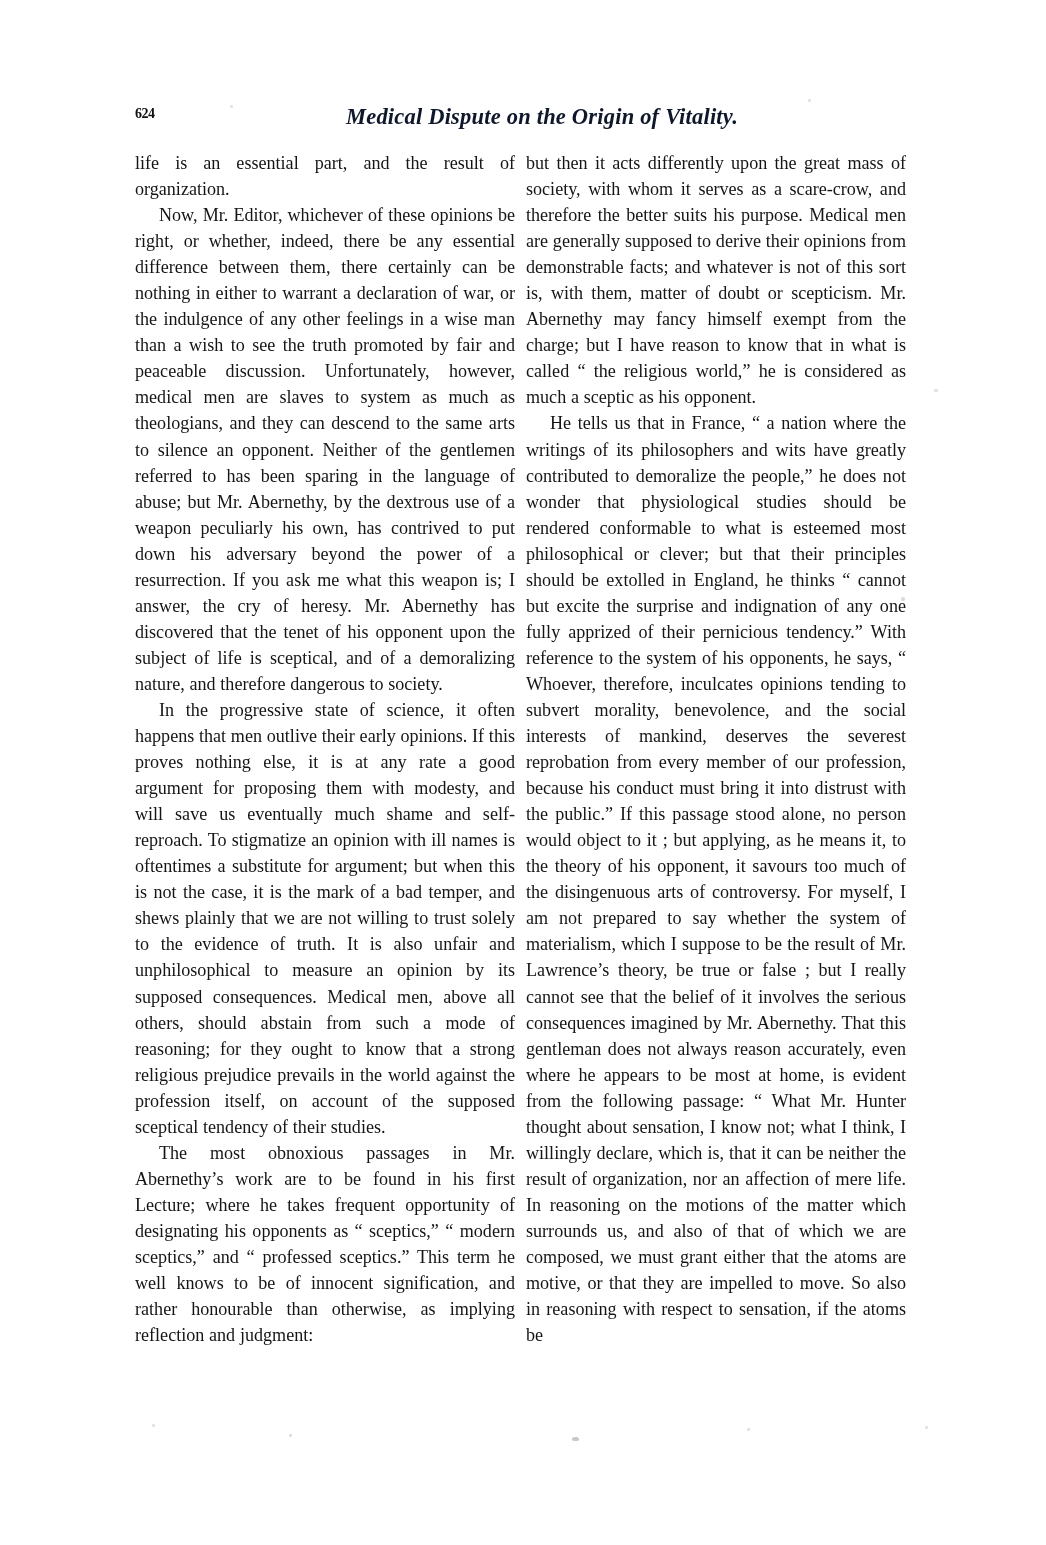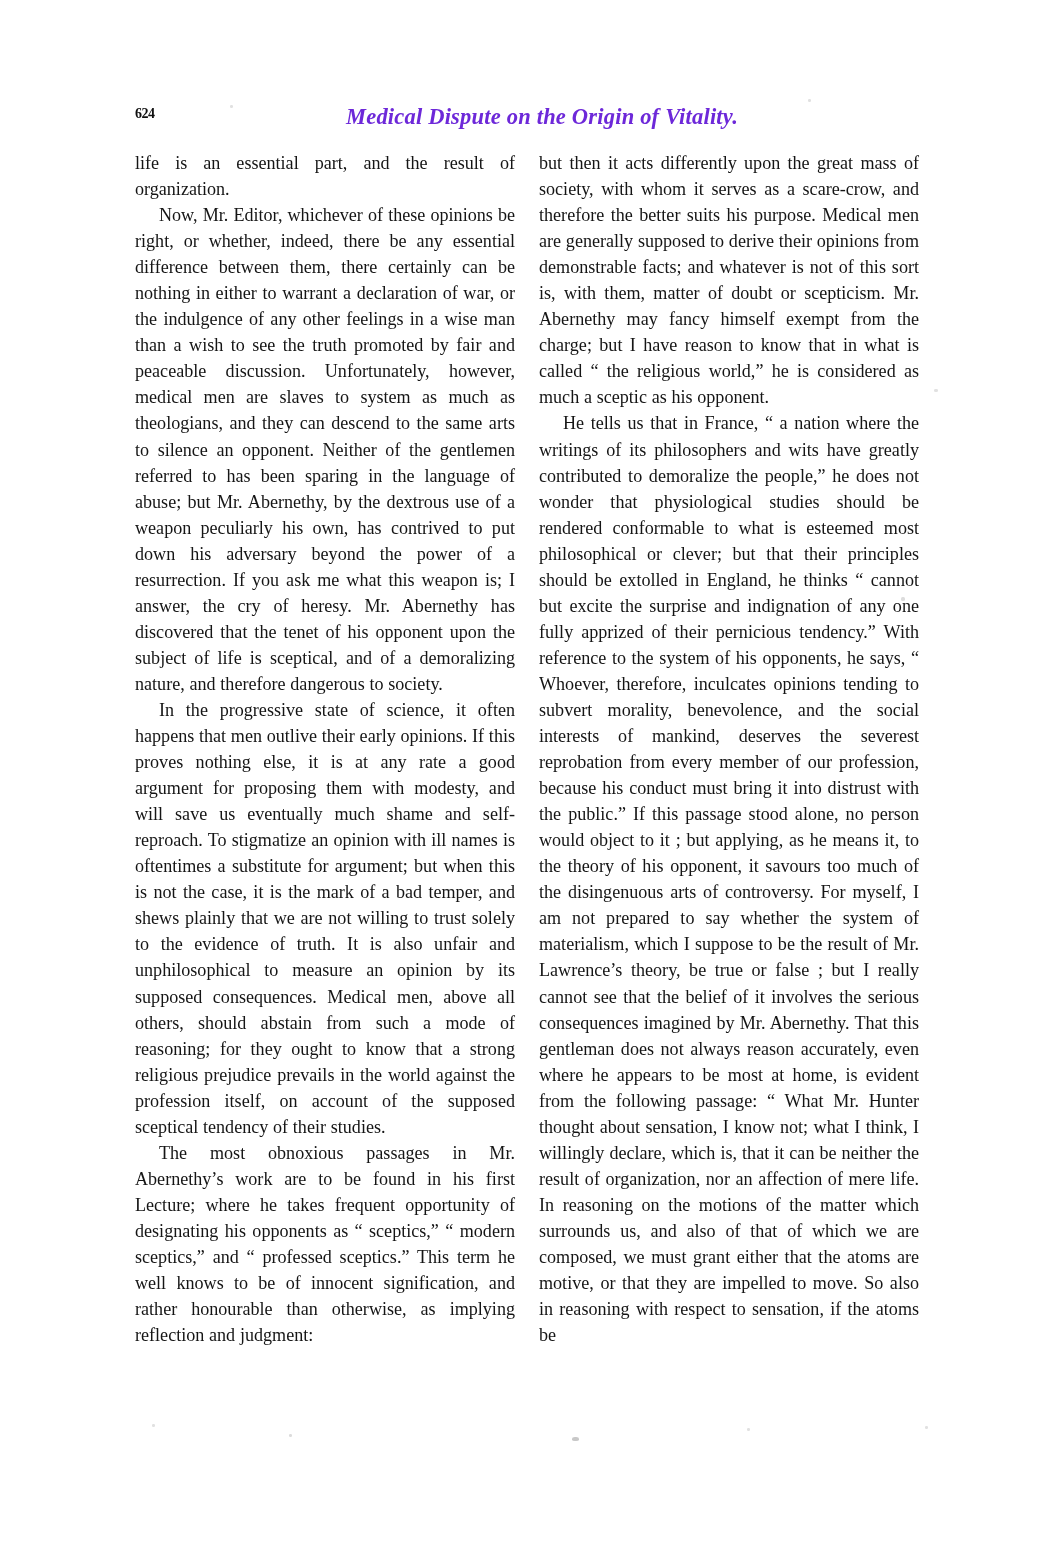--- a/index.html
+++ b/index.html
@@ -37,33 +37,33 @@
   .runhead-title {
     position: absolute;
     left: 0;
     right: 0;
     top: 0;
     text-align: center;
     font-style: italic;
     font-weight: bold;
     font-size: 22.5px;
     letter-spacing: 0.2px;
-    color: #6d28d9;
+    color: #0f172a;
     padding-left: 34px;
   }
 
   
   .columns {
     position: absolute;
     left: 135px;
     top: 150px;
     width: 784px;
     height: 1265px;
     display: flex;
-    gap: 24px;
+    gap: 11px;
   }
   .col {
     width: 380px;
     font-size: 18.1px;
     line-height: 26.05px;
     text-align: justify;
     text-justify: inter-word;
     -webkit-hyphens: none;
     hyphens: none;
     word-spacing: 0.2px;

